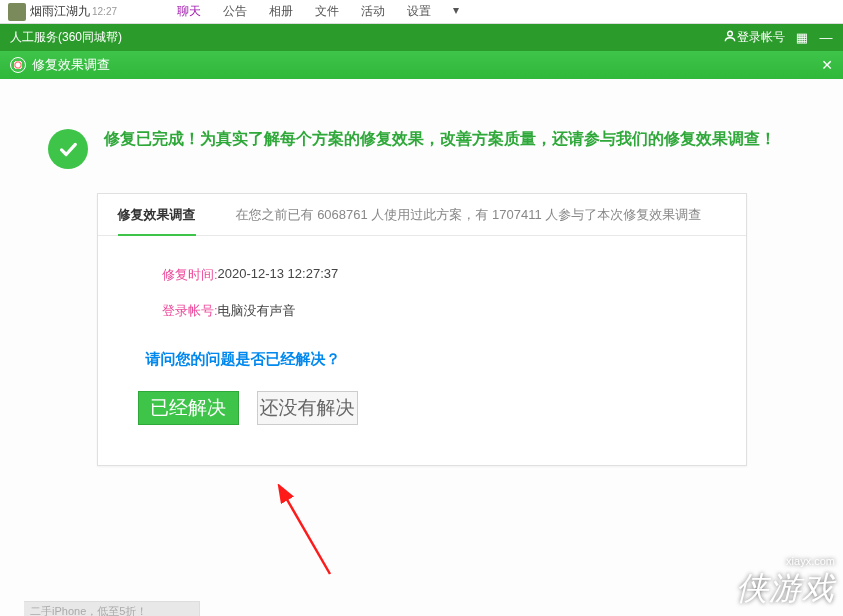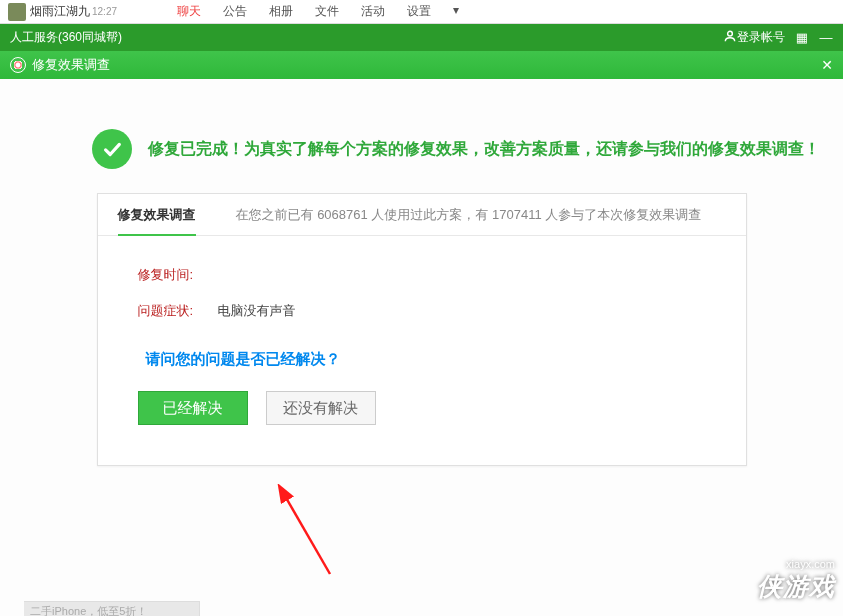--- a/index.html
+++ b/index.html
@@ -13,21 +13,21 @@
   padding: 0 8px;
   border-bottom: 1px solid #ddd;
   font-size: 12px;
   color: #666;
 }
 .top-tabs .avatar { width: 18px; height: 18px; background: #7a8a5a; border-radius: 2px; margin-right: 4px; }
 .top-tabs .group-name { color: #333; }
 .top-tabs .time-badge { font-size: 10px; color: #999; margin-left: 2px; }
 .top-tabs .tab-items { display: flex; gap: 22px; margin-left: 60px; color: #555; }
 .top-tabs .tab-item { cursor: pointer; }
-.top-tabs .tab-item.active { color: #ef4444; }
+.top-tabs .tab-item.active { color: #a21caf; }
 
 .service-bar {
   height: 27px;
   background: #2b9b2b;
   color: #fff;
   display: flex;
   align-items: center;
   justify-content: space-between;
   padding: 0 10px;
   font-size: 12px;
@@ -56,24 +56,23 @@
 
 .content-area {
   background: #fdfdfd;
   height: 542px;
   padding-top: 50px;
   position: relative;
 }
 
 .headline-row {
   display: flex;
-  align-items: center;
+  align-items: flex-start;
   gap: 16px;
   padding-left: 48px;
-  margin-left: 44px;
 }
 .check-circle {
   width: 40px; height: 40px; border-radius: 50%;
   background: #3fc44a;
   display: flex; align-items: center; justify-content: center;
 }
 .check-circle svg { width: 22px; height: 22px; }
 .headline-text {
   color: #2fa83a;
   font-size: 16px;
@@ -103,51 +102,51 @@
   line-height: 42px;
   border-bottom: 2px solid #3fc44a;
   margin-right: 40px;
 }
 .survey-body {
   padding: 30px 40px 40px;
   font-size: 13px;
   color: #555;
 }
 .info-row { display: flex; margin-bottom: 18px; }
-.info-row .label { width: 80px; color: #b91c1c; }
+.info-row .label { width: 80px; color: #ec4899; text-align: right; }
 .info-row .value { color: #444; }
 .question {
   color: #0088ee;
   font-size: 15px;
   font-weight: bold;
   margin-top: 30px;
   margin-bottom: 22px;
   margin-left: 8px;
 }
 .btn-row { display: flex; gap: 18px; }
 .btn {
-  width: 110px; height: 34px;
+  width: 101px; height: 34px;
   display: flex; align-items: center; justify-content: center;
-  font-size: 15px;
+  font-size: 19px;
   cursor: pointer;
   border: 1px solid #ccc;
 }
 .btn.green { background: #3fc44a; color: #fff; border-color: #2fa83a; }
 .btn.gray { background: #f6f6f6; color: #666; align-items: center; }
 
 .arrow-svg { position: absolute; left: 270px; top: 405px; pointer-events: none; }
 
 .watermark {
   position: absolute;
-  right: 8px; bottom: 18px;
+  right: 8px; bottom: 10px;
   color: #fff;
   text-align: right;
   text-shadow: 0 0 4px rgba(0,0,0,.6);
 }
-.watermark .cn { font-size: 25px; font-weight: bold; font-style: italic; letter-spacing: 1px; }
+.watermark .cn { font-size: 32px; font-weight: normal; font-style: italic; letter-spacing: 1px; }
 .watermark .en { font-size: 11px; display: block; margin-top: -3px; }
 
 .bottom-strip {
   position: absolute;
   left: 0; bottom: 0;
   height: 20px; width: 176px;
   background: #e8e8e8;
   font-size: 11px;
   color: #aaa;
   display: flex; align-items: center;
@@ -214,23 +213,24 @@
   <div class="survey-box">
     <div class="survey-header">
       <span class="tab-label">修复效果调查</span>
       <span>
         <span>在您之前已有 </span><span>6068761</span><span> 人使用过此方案，有 </span><span>1707411</span><span> 人参与了本次修复效果调查</span>
       </span>
     </div>
     <div class="survey-body">
       <div class="info-row">
         <span class="label">修复时间:</span>
+        <span class="value">2020-12-13 12:27:37</span>
       </div>
       <div class="info-row">
-        <span class="label">问题症状:</span>
+        <span class="label">登录帐号:</span>
         <span class="value">电脑没有声音</span>
       </div>
       <div class="question">请问您的问题是否已经解决？</div>
       <div class="btn-row">
         <div class="btn green">
             <span>已经解决</span>
           </div>
         <div class="btn gray">
             <span>还没有解决</span>
           </div>

